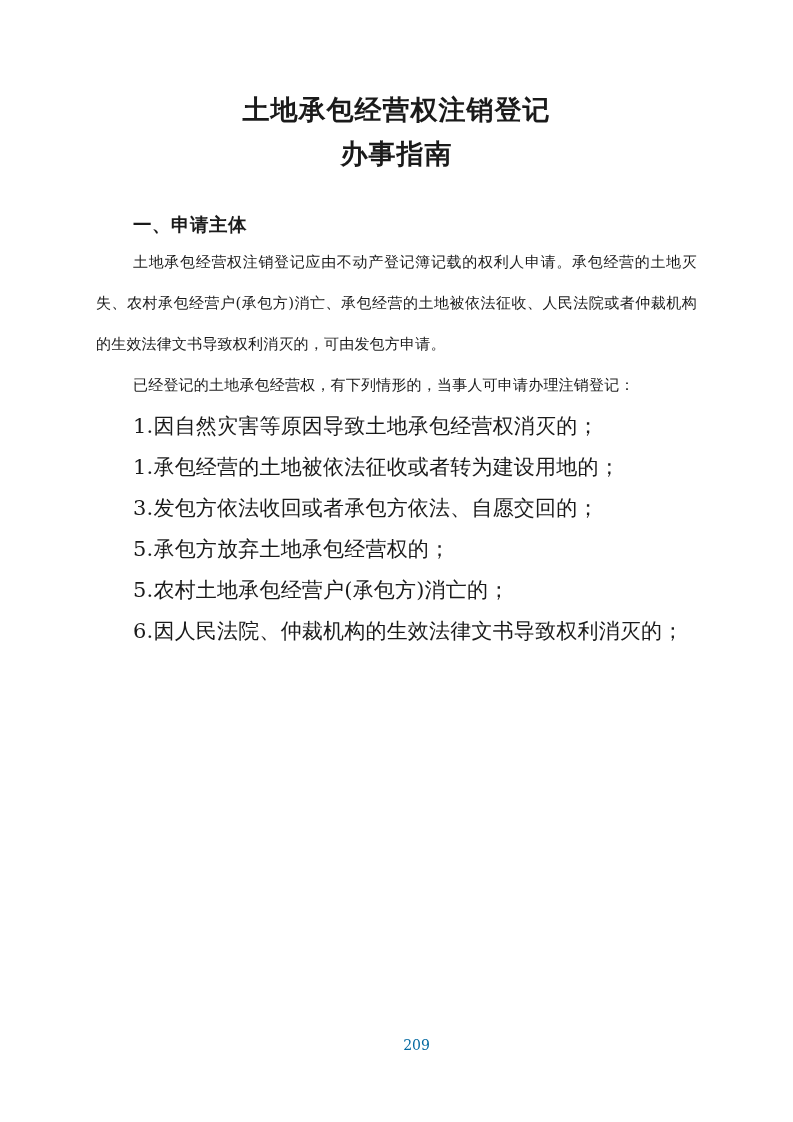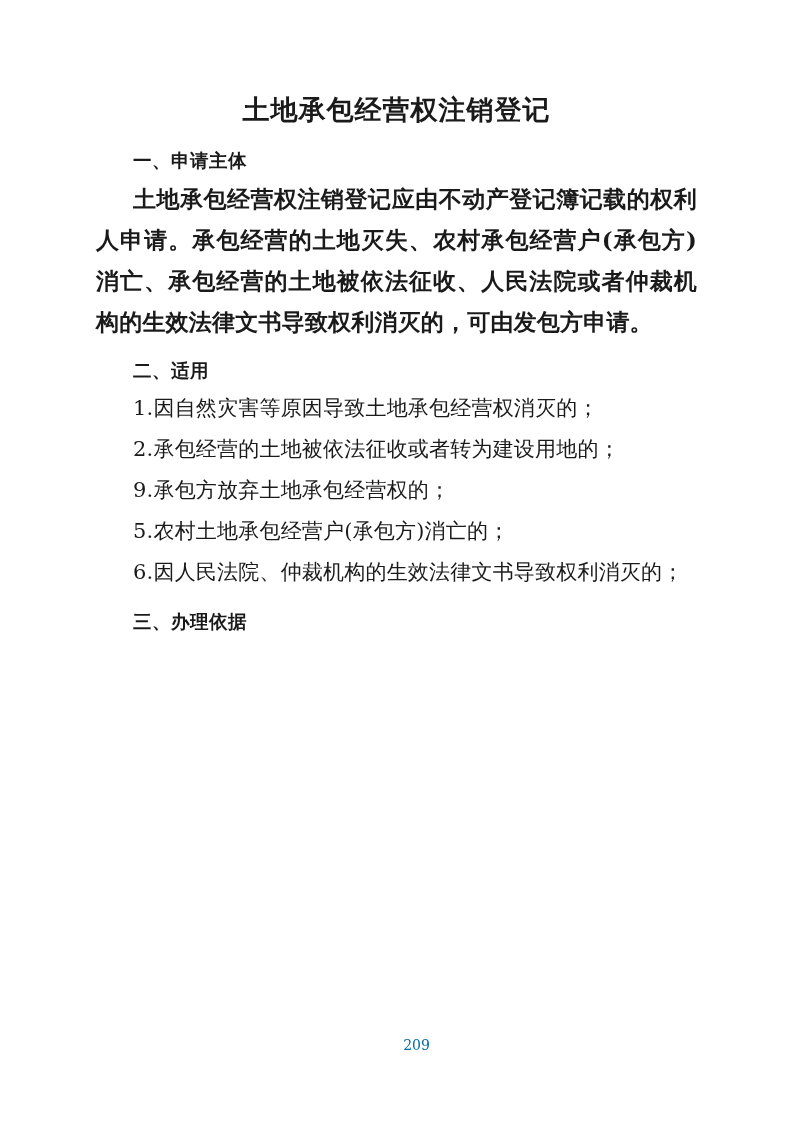--- a/index.html
+++ b/index.html
@@ -33,32 +33,31 @@
     letter-spacing: 1px;
     font-family: "DejaVu Serif", "Liberation Serif", serif;
   }
   .doc-title .line2 {
     display: block;
   }
   .section-heading {
     font-weight: bold;
     font-size: 18.5px;
     line-height: 34px;
-    margin-top: 12px;
+    margin-top: 32px;
     text-indent: 37px;
     letter-spacing: 0.5px;
   }
   .para {
-    font-size: 23px;
+    font-size: 15px;
     line-height: 41px;
     text-align: justify;
     text-justify: inter-ideograph;
     text-indent: 37px;
     letter-spacing: 0.2px;
-    font-weight: bold;
   }
   .list-item {
     font-size: 21px;
     line-height: 41px;
     text-indent: 37px;
     text-align: justify;
     text-justify: inter-ideograph;
     letter-spacing: 0.2px;
   }
   .page-number {
@@ -73,35 +72,34 @@
     margin-left: 20px;
   }
 </style>
 </head>
 <body>
 
 <div class="page">
 
   <div class="doc-title">
     <span>土地承包经营权注销登记</span>
+    <span class="line2">办事指南</span>
   </div>
 
   <div>
     <div class="section-heading">一、申请主体</div>
     <div class="para">土地承包经营权注销登记应由不动产登记簿记载的权利人申请。承包经营的土地灭失、农村承包经营户(承包方)消亡、承包经营的土地被依法征收、人民法院或者仲裁机构的生效法律文书导致权利消灭的，可由发包方申请。</div>
   </div>
 
   <div>
-    <div class="section-heading">二、适用</div>
+    <div class="para">已经登记的土地承包经营权，有下列情形的，当事人可申请办理注销登记：</div>
     <div class="list-item">1.因自然灾害等原因导致土地承包经营权消灭的；</div>
-    <div class="list-item">2.承包经营的土地被依法征收或者转为建设用地的；</div>
-    <div class="list-item">9.承包方放弃土地承包经营权的；</div>
+    <div class="list-item">1.承包经营的土地被依法征收或者转为建设用地的；</div>
+    <div class="list-item">3.发包方依法收回或者承包方依法、自愿交回的；</div>
+    <div class="list-item">5.承包方放弃土地承包经营权的；</div>
     <div class="list-item">5.农村土地承包经营户(承包方)消亡的；</div>
     <div class="list-item">6.因人民法院、仲裁机构的生效法律文书导致权利消灭的；</div>
   </div>
 
-  <div>
-    <div class="section-heading">三、办理依据</div>
-  </div>
 
 </div>
 
 <div class="page-number">209</div>
 
 </body></html>

